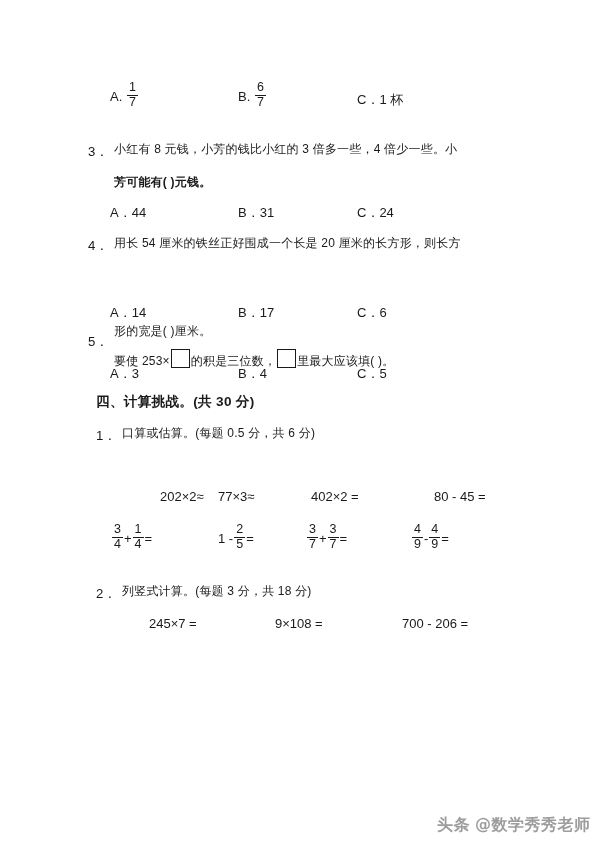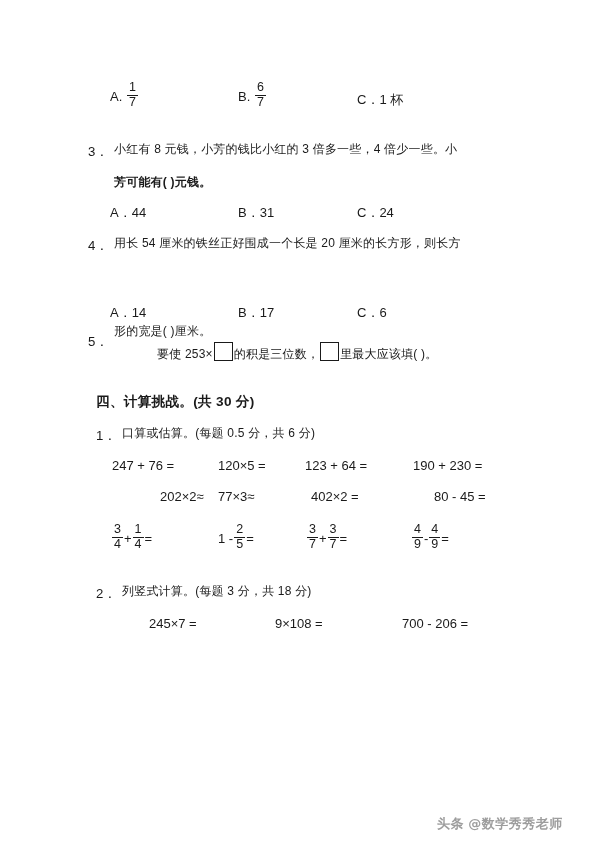--- a/index.html
+++ b/index.html
@@ -85,21 +85,21 @@
   .calc-row { position: absolute; left: 0; width: 600px; height: 22px; }
   .calc-item {
     position: absolute;
     font-size: 13px;
     white-space: nowrap;
   }
 
   
   .watermark {
     position: absolute;
-    font-size: 13px;
+    font-size: 16px;
     color: #8d8d8d;
     letter-spacing: 0.5px;
     font-weight: bold;
     opacity: .85;
     white-space: nowrap;
   }
   .wm-at { font-family: "DejaVu Sans", sans-serif; }
 </style>
 </head>
 <body>
@@ -138,36 +138,35 @@
   <div class="abs qtext" style="left:114px; top:237px;">用长 54 厘米的铁丝正好围成一个长是 20 厘米的长方形，则长方</div>
   <div class="abs qtext" style="left:114px; top:279px;margin-top:46px;">形的宽是(        )厘米。</div>
 
   <div class="opt-row" style="top:304px;">
     <div class="opt opt-a">A．14</div>
     <div class="opt opt-b">B．17</div>
     <div class="opt opt-c">C．6</div>
   </div>
 
   <div class="abs qnum" style="left:88px; top:333px;">5．</div>
-  <div class="abs qtext" style="left:114px; top:342px;margin-left:43px;">
+  <div class="abs qtext" style="left:114px; top:349px;">
     <span>要使 253×</span><span class="blank-box"></span><span>的积是三位数，</span><span class="blank-box"></span><span>里最大应该填(        )。</span>
   </div>
 
+  <div class="opt-row" style="top:365px;">
+    <div class="opt opt-a">A．3</div>
+    <div class="opt opt-b">B．4</div>
+    <div class="opt opt-c">C．5</div>
+  </div>
 
   <div class="section-head" style="left:96px; top:393px;">四、计算挑战。(共 30 分)</div>
 
   <div class="abs qnum" style="left:96px; top:427px;">1．</div>
   <div class="abs qtext" style="left:122px; top:427px;">口算或估算。(每题 0.5 分，共 6 分)</div>
 
-  <div class="calc-row" style="top:458px;">
-    <div class="calc-item" style="left:112px;">247 + 76 =</div>
-    <div class="calc-item" style="left:218px;">120×5 =</div>
-    <div class="calc-item" style="left:305px;">123 + 64 =</div>
-    <div class="calc-item" style="left:413px;">190 + 230 =</div>
-  </div>
 
   <div class="calc-row" style="top:489px;">
     <div class="calc-item" style="left:112px;margin-left:48px;">202×2≈</div>
     <div class="calc-item" style="left:218px;">77×3≈</div>
     <div class="calc-item" style="left:311px;">402×2 =</div>
     <div class="calc-item" style="left:434px;">80 - 45 =</div>
   </div>
 
   <div class="calc-row" style="top:524px; height:34px;">
     <div class="calc-item" style="left:111px; top:0;">

